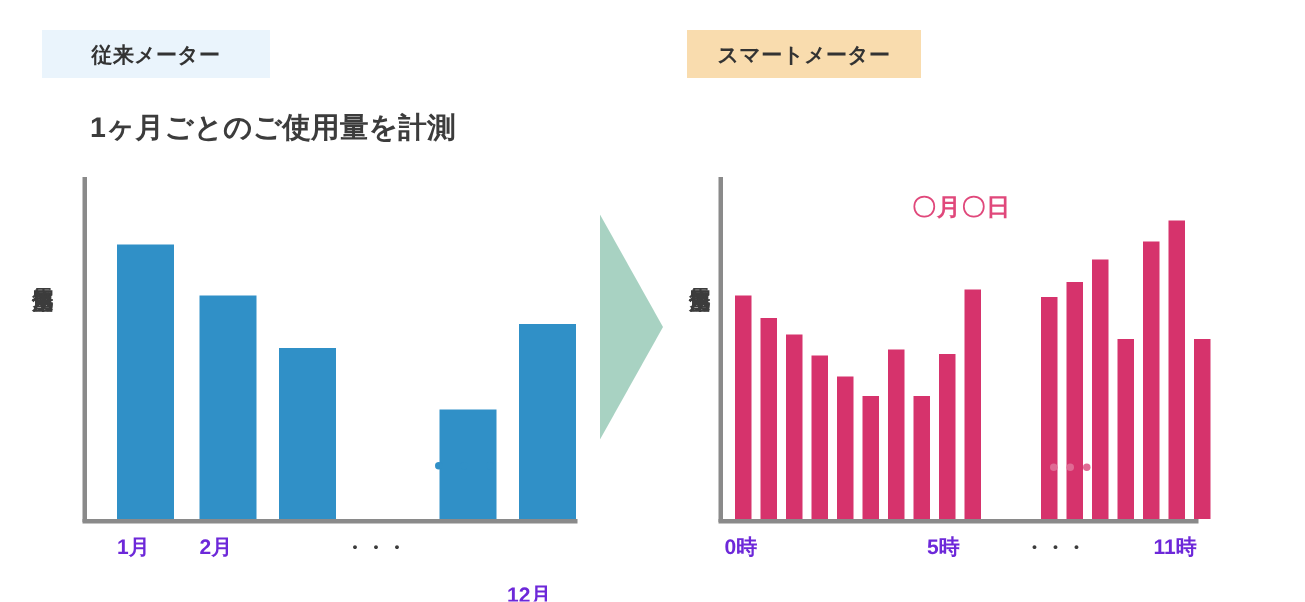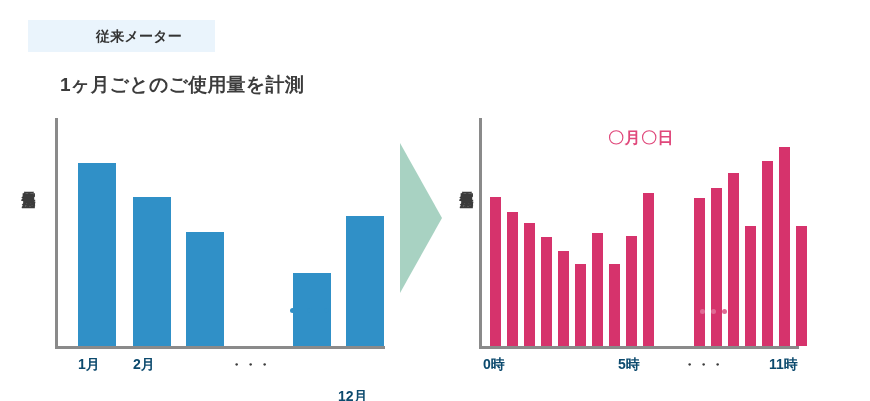--- a/index.html
+++ b/index.html
@@ -27,21 +27,20 @@
   .badge {
     position: absolute;
     height: 32px;
     line-height: 32px;
     font-size: 14px;
     font-weight: bold;
     letter-spacing: 0.2px;
     color: #333333;
     text-align: center;
     white-space: nowrap;
-    padding-left: 35px;
   }
   #badge-conventional {
     left: 28px;
     top: 20px;
     width: 152px;
     background: #eaf4fc;
   }
   #badge-smart {
     left: 23px;
     top: 20px;
@@ -127,21 +126,21 @@
   #dots-smart { left: 218px; top: 191px; }
   #dots-smart span {
     width: 5px; height: 5px; background: #e06a94; margin-right: 6px;
   }
 
   .xtick {
     position: absolute;
     top: 238px;
     font-size: 14px;
     font-weight: bold;
-    color: #0c4a6e;
+    color: #6d28d9;
     white-space: nowrap;
   }
   .xtick.dots {
     font-size: 13px;
     letter-spacing: 1px;
     color: #3c3c3c;
   }
 
   
   #date-caption {
@@ -199,20 +198,21 @@
     <div class="xtick" style="left:283px;margin-top:32px;">12月</div>
   </div>
 </div>
 
 <svg id="arrow-transition" viewBox="0 0 42 150">
   <polygon points="0,0 42,75 0,150" fill="#a8d2c2"></polygon>
 </svg>
 
 <div class="panel" id="panel-smart">
 
+  <div class="badge" id="badge-smart">スマートメーター</div>
 
 
   <div class="chart" id="chart-smart">
     <div class="axis-y"></div>
     <div class="axis-x"></div>
 
     <div class="plot">
       <div class="bar bar-pink" style="left:8px;   width:11px; height:149px;"></div>
       <div class="bar bar-pink" style="left:25px;  width:11px; height:134px;"></div>
       <div class="bar bar-pink" style="left:42px;  width:11px; height:123px;"></div>

